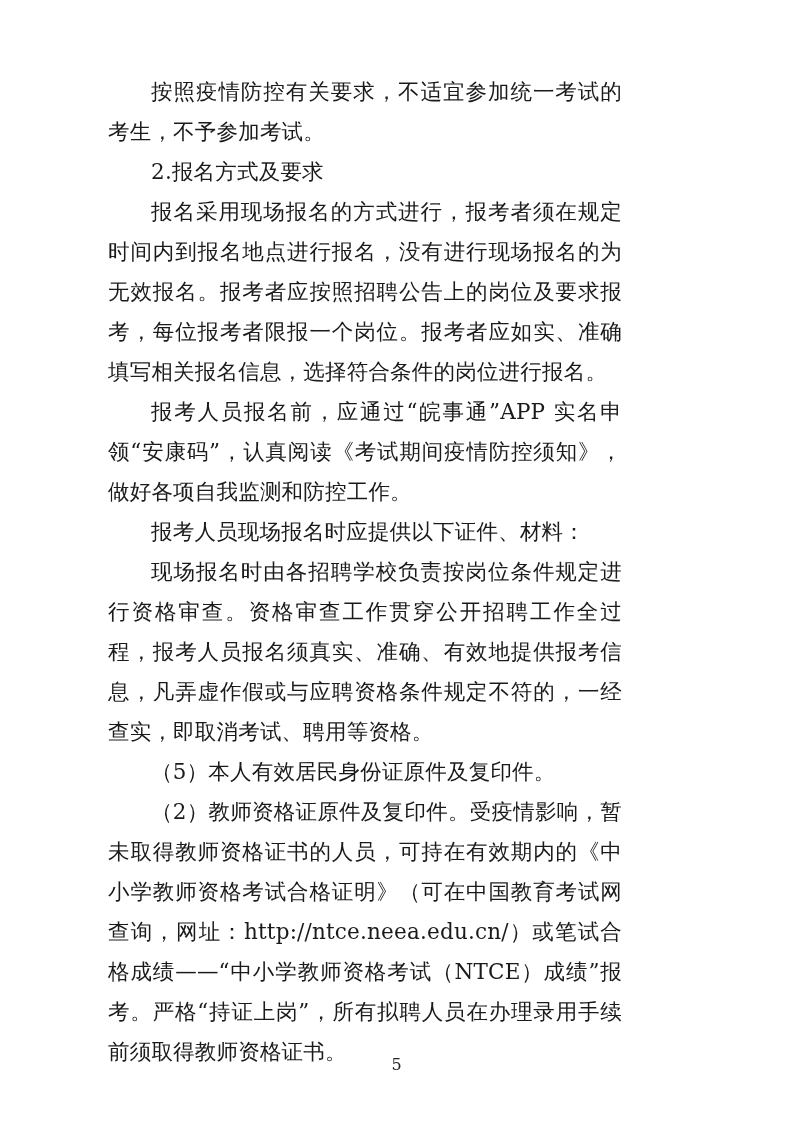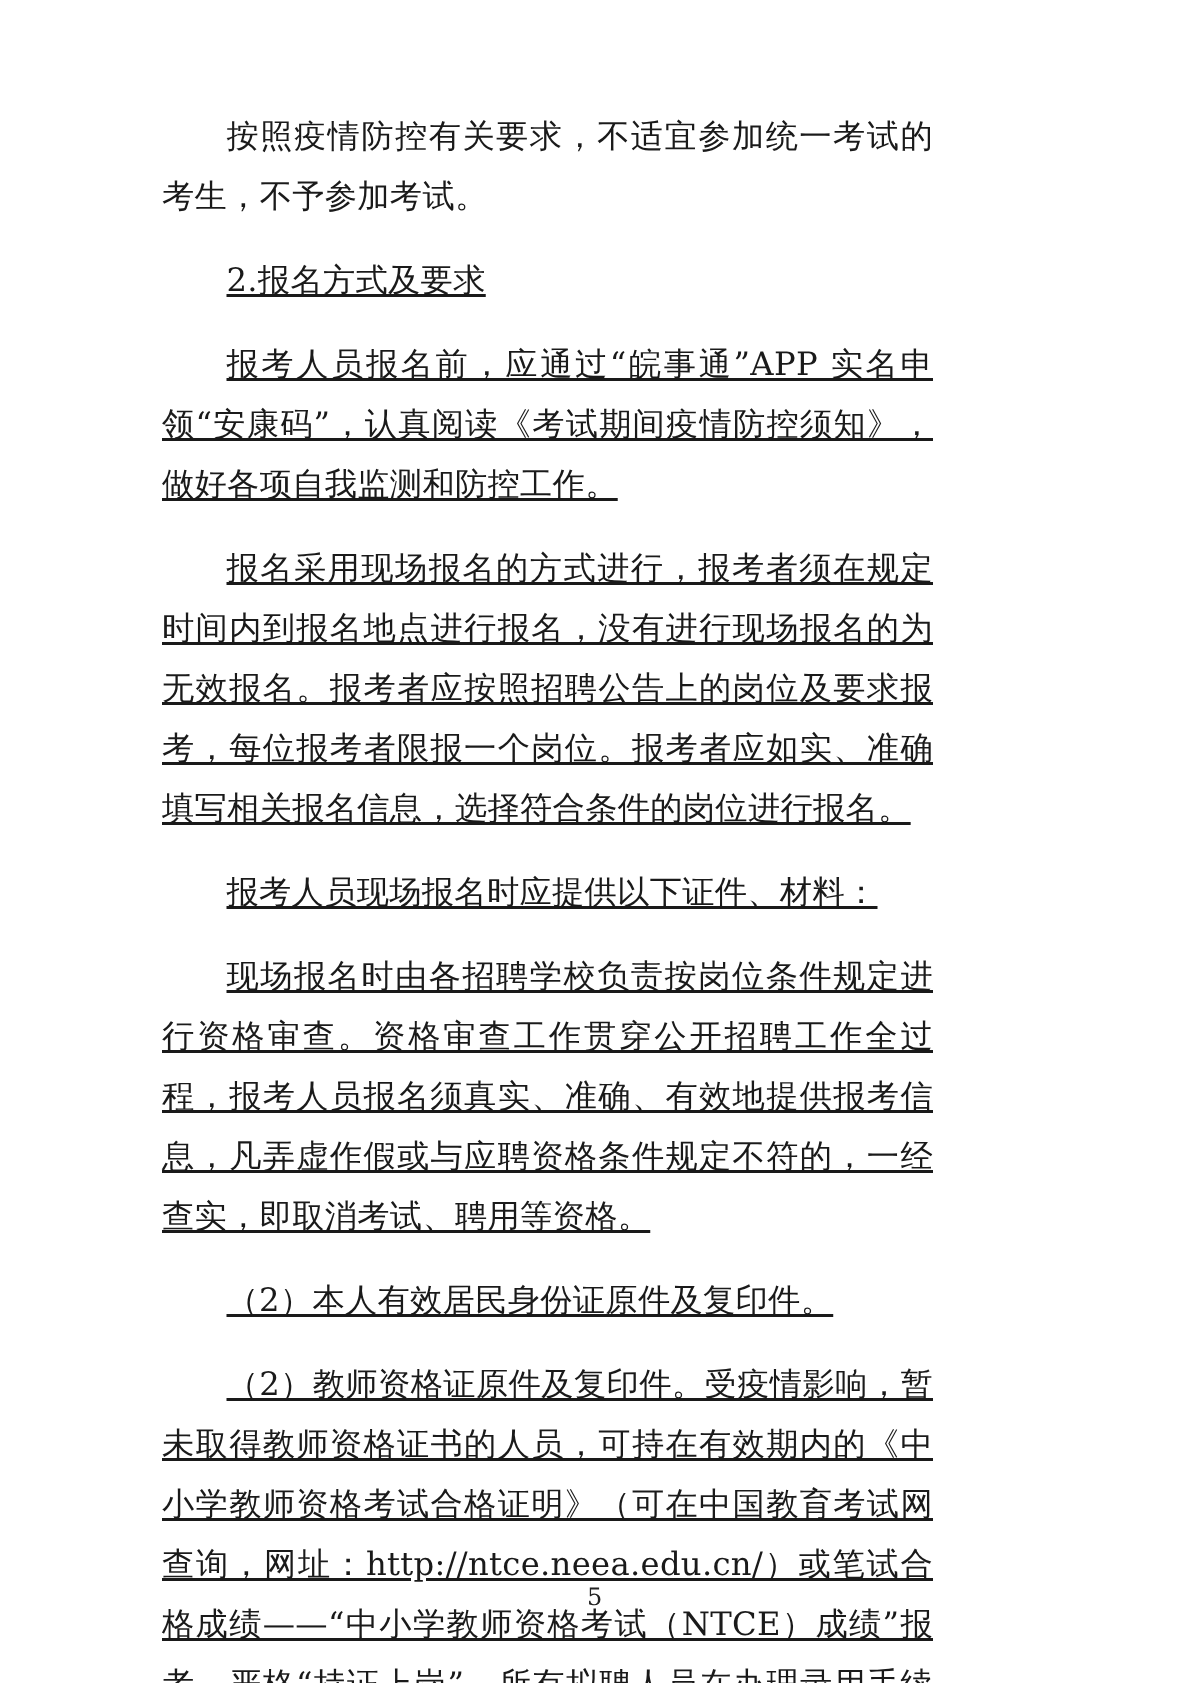--- a/index.html
+++ b/index.html
@@ -27,42 +27,41 @@
     line-height: 40px;
     text-align: justify;
     text-justify: inter-ideograph;
     letter-spacing: 0.2px;
   }
   .para {
     margin: 0;
     text-indent: 2em;
   }
   .para + .para {
-    margin-top: 16px;
-    text-decoration: underline;
+    margin-top: 0;
   }
   .page-number {
     position: absolute;
     bottom: 48px;
     left: 0;
     width: 793px;
     text-align: center;
     font-size: 16px;
     font-family: "DejaVu Serif", "Liberation Serif", serif;
     color: #222;
   }
 </style>
 </head>
 <body>
 
 <div class="page">
   <div class="body-text">
     <p class="para">按照疫情防控有关要求，不适宜参加统一考试的考生，不予参加考试。</p>
     <p class="para">2.报名方式及要求</p>
+    <p class="para">报名采用现场报名的方式进行，报考者须在规定时间内到报名地点进行报名，没有进行现场报名的为无效报名。报考者应按照招聘公告上的岗位及要求报考，每位报考者限报一个岗位。报考者应如实、准确填写相关报名信息，选择符合条件的岗位进行报名。</p>
     <p class="para">报考人员报名前，应通过“皖事通”APP 实名申领“安康码”，认真阅读《考试期间疫情防控须知》，做好各项自我监测和防控工作。</p>
-    <p class="para">报名采用现场报名的方式进行，报考者须在规定时间内到报名地点进行报名，没有进行现场报名的为无效报名。报考者应按照招聘公告上的岗位及要求报考，每位报考者限报一个岗位。报考者应如实、准确填写相关报名信息，选择符合条件的岗位进行报名。</p>
     <p class="para">报考人员现场报名时应提供以下证件、材料：</p>
     <p class="para">现场报名时由各招聘学校负责按岗位条件规定进行资格审查。资格审查工作贯穿公开招聘工作全过程，报考人员报名须真实、准确、有效地提供报考信息，凡弄虚作假或与应聘资格条件规定不符的，一经查实，即取消考试、聘用等资格。</p>
-    <p class="para">（2）本人有效居民身份证原件及复印件。</p>
+    <p class="para">（5）本人有效居民身份证原件及复印件。</p>
     <p class="para">（2）教师资格证原件及复印件。受疫情影响，暂未取得教师资格证书的人员，可持在有效期内的《中小学教师资格考试合格证明》（可在中国教育考试网查询，网址：http://ntce.neea.edu.cn/）或笔试合格成绩——“中小学教师资格考试（NTCE）成绩”报考。严格“持证上岗”，所有拟聘人员在办理录用手续前须取得教师资格证书。</p>
   </div>
   <div class="page-number">5</div>
 </div>
 
 </body></html>

